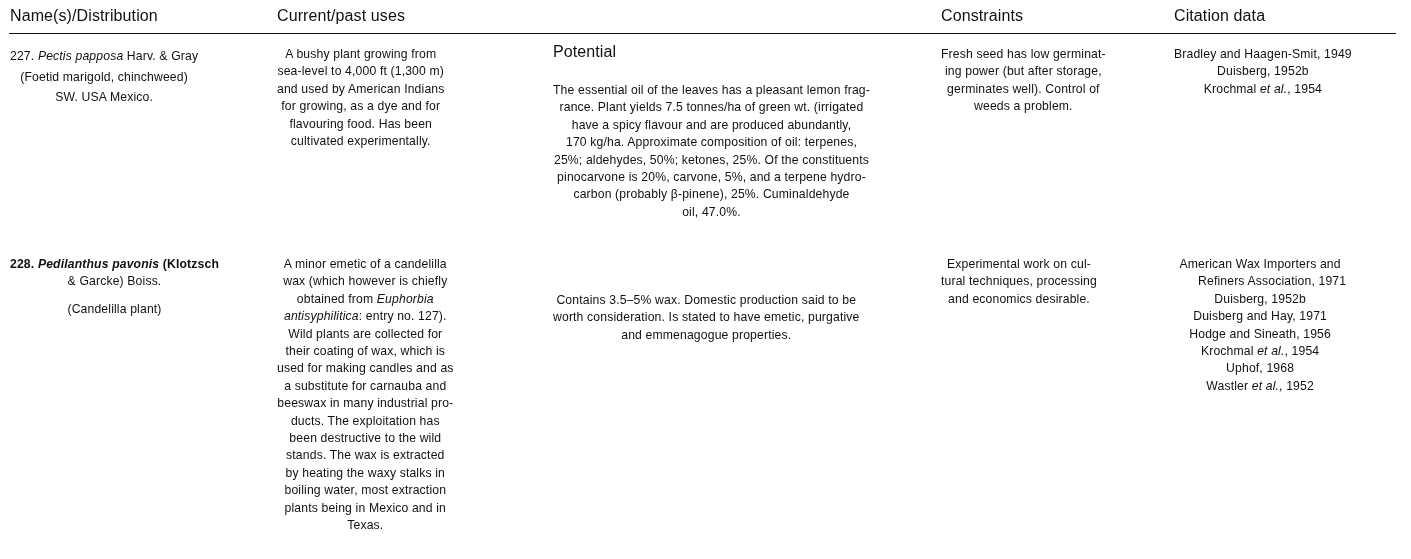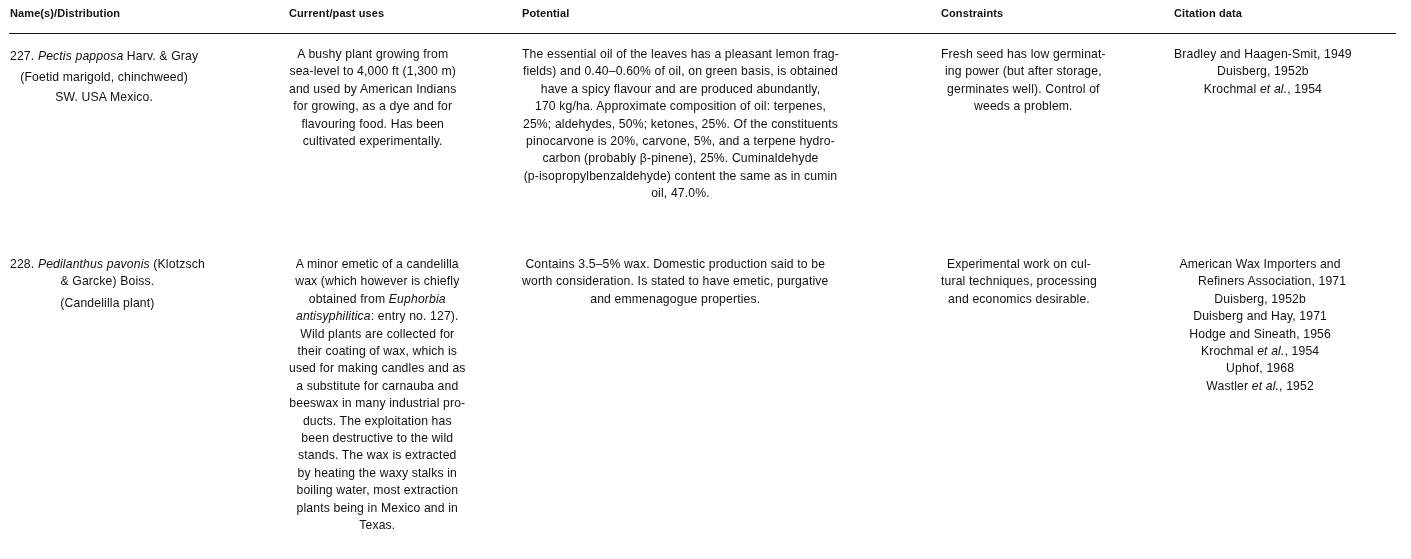--- a/index.html
+++ b/index.html
@@ -12,23 +12,22 @@
       height: 559px;
       position: relative;
       overflow: hidden;
       font-family: "Liberation Sans", sans-serif;
       color: #111111;
       font-size: 12.2px;
     }
     .hdr {
       position: absolute;
       top: 7px;
-      font-size: 11px;
+      font-size: 16px;
       letter-spacing: 0.1px;
-      font-weight: bold;
     }
     .rule {
       position: absolute;
       left: 9px;
       top: 33px;
       width: 1387px;
       height: 0;
       border-top: 1.6px solid #111;
     }
     .cell {
@@ -36,28 +35,28 @@
       line-height: 17.4px;
       letter-spacing: 0.15px;
       text-align: center;
     }
     .cell .ln { display: block; white-space: nowrap; }
     .name-cell { line-height: 20.5px; }
     .indent { padding-left: 24px; }
     i { font-style: italic; }
 
     .c-name { left: 10px; }
-    .c-uses { left: 289px; }
-    .c-pot  { left: 522px; }
+    .c-uses { left: 277px; }
+    .c-pot  { left: 553px; margin-top: 36px; }
     .c-con  { left: 941px; }
     .c-cit  { left: 1174px; }
 
     .r1 { top: 46px; }
     .r2 { top: 256px; }
-    .r2.name-cell .ln:nth-child(2) { margin-bottom: 2px; }
+    .r2.name-cell .ln:nth-child(2) { margin-bottom: 8px; }
   </style>
 </head>
 <body>
 
 <div class="hdr c-name">Name(s)/Distribution</div>
 <div class="hdr c-uses">Current/past uses</div>
 <div class="hdr c-pot">Potential</div>
 <div class="hdr c-con">Constraints</div>
 <div class="hdr c-cit">Citation data</div>
 <div class="rule"></div>
@@ -73,47 +72,46 @@
     <span class="ln">A bushy plant growing from</span>
     <span class="ln">sea-level to 4,000 ft (1,300 m)</span>
     <span class="ln">and used by American Indians</span>
     <span class="ln">for growing, as a dye and for</span>
     <span class="ln">flavouring food.  Has been</span>
     <span class="ln">cultivated experimentally.</span>
   </div>
 
   <div class="cell c-pot r1">
     <span class="ln">The essential oil of the leaves has a pleasant lemon frag-</span>
-    <span class="ln">fields) and 0.40–0.60% of oil, on green basis, is obtained</span>
+    <span class="ln">rance.  Plant yields 7.5 tonnes/ha of green wt. (irrigated</span>
     <span class="ln">have a spicy flavour and are produced abundantly,</span>
     <span class="ln">170 kg/ha.  Approximate composition of oil: terpenes,</span>
     <span class="ln">25%; aldehydes, 50%; ketones, 25%.  Of the constituents</span>
     <span class="ln">pinocarvone is 20%, carvone, 5%, and a terpene hydro-</span>
     <span class="ln">carbon (probably β-pinene), 25%.  Cuminaldehyde</span>
-    <span class="ln">(p-isopropylbenzaldehyde) content the same as in cumin</span>
     <span class="ln">oil, 47.0%.</span>
   </div>
 
   <div class="cell c-con r1">
     <span class="ln">Fresh seed has low germinat-</span>
     <span class="ln">ing power (but after storage,</span>
     <span class="ln">germinates well).  Control of</span>
     <span class="ln">weeds a problem.</span>
   </div>
 
   <div class="cell c-cit r1">
     <span class="ln">Bradley and Haagen-Smit, 1949</span>
     <span class="ln">Duisberg, 1952b</span>
     <span class="ln"><span>Krochmal </span><i>et al.</i><span>, 1954</span></span>
   </div>
 </div>
 
 <div>
   <div class="cell name-cell c-name r2">
-    <span class="ln" style="line-height:17.4px;"><span>228.</span> <i>Pedilanthus pavonis</i> <span>(Klotzsch</span></span>
+    <span class="ln" style="line-height:17.4px;font-weight:bold;"><span>228.</span> <i>Pedilanthus pavonis</i> <span>(Klotzsch</span></span>
     <span class="ln" style="line-height:17.4px;">&amp; Garcke) Boiss.</span>
     <span class="ln">(Candelilla plant)</span>
   </div>
 
   <div class="cell c-uses r2">
     <span class="ln">A minor emetic of a candelilla</span>
     <span class="ln">wax (which however is chiefly</span>
     <span class="ln"><span>obtained from </span><i>Euphorbia</i></span>
     <span class="ln"><i>antisyphilitica</i><span>: entry no. 127).</span></span>
     <span class="ln">Wild plants are collected for</span>

